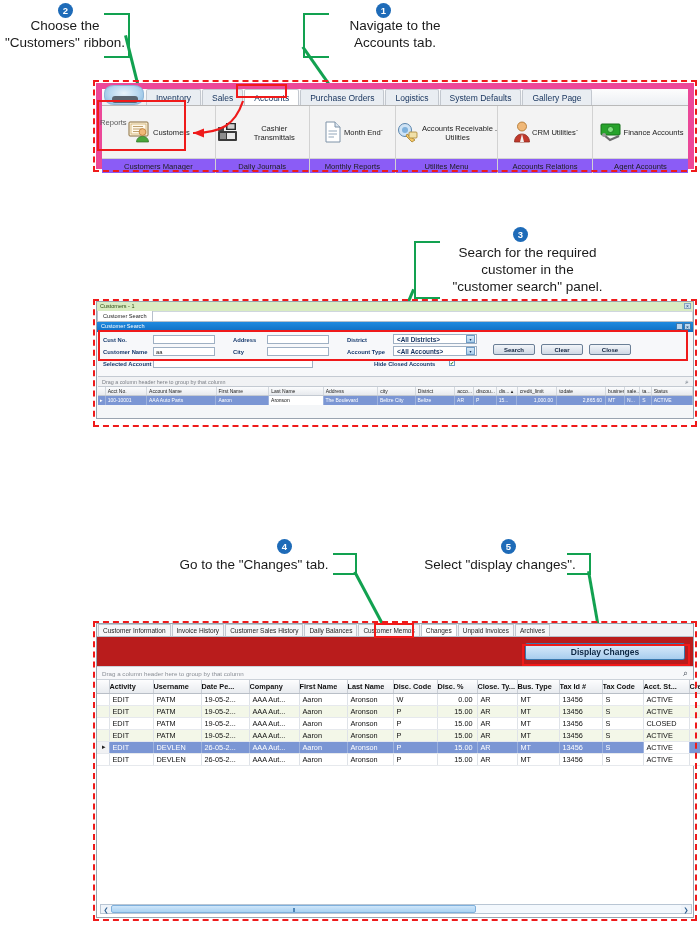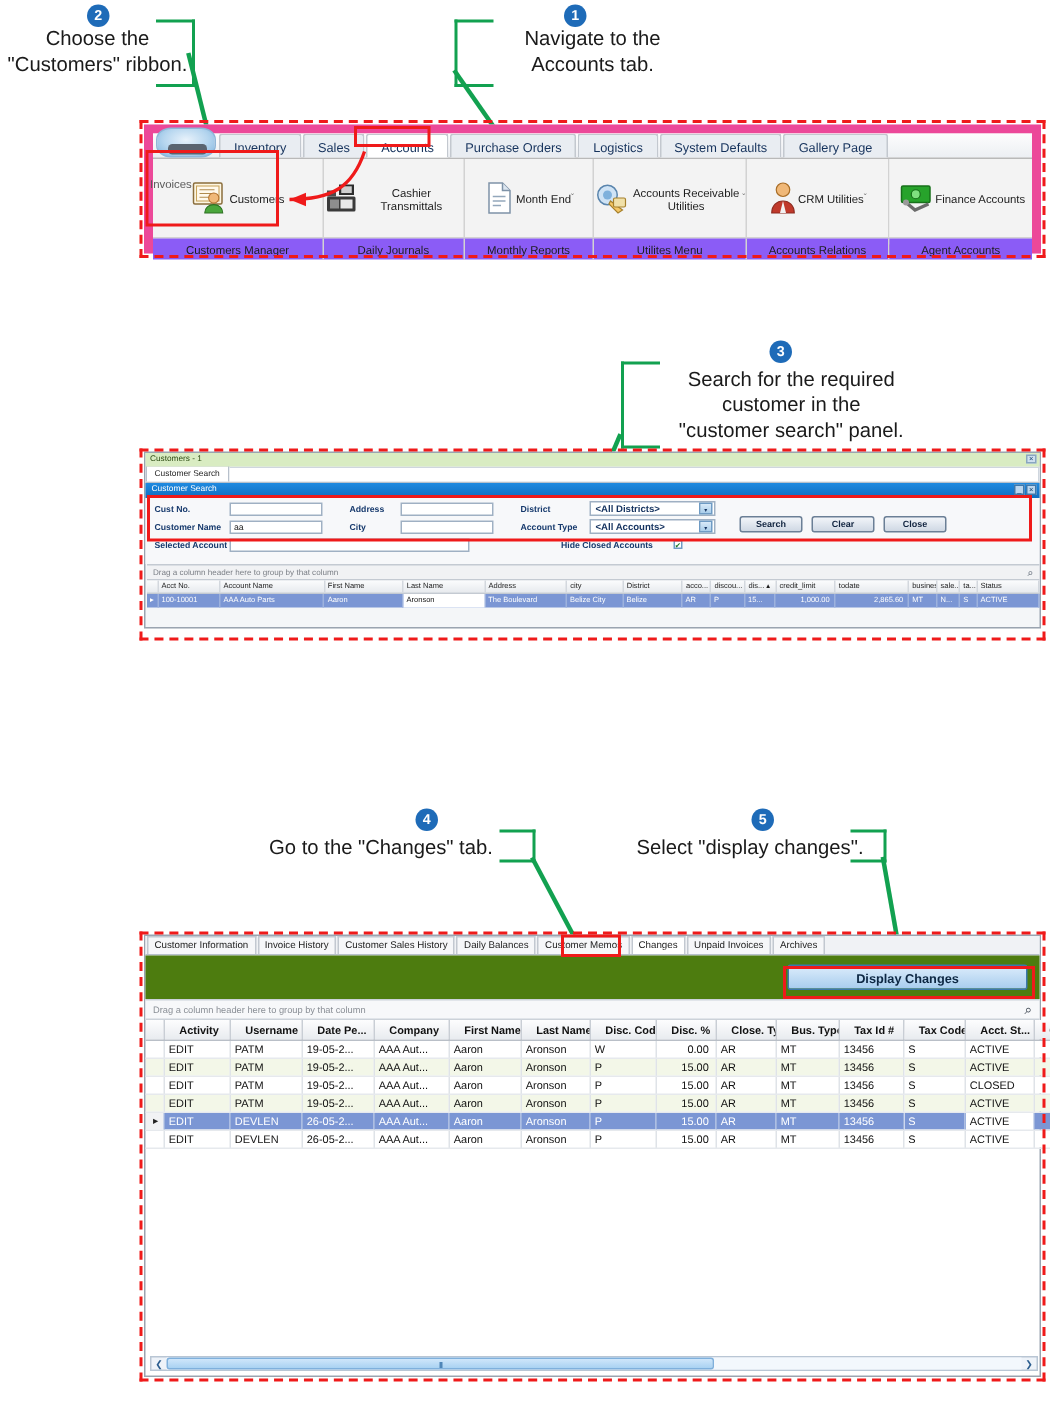--- a/index.html
+++ b/index.html
@@ -103,34 +103,34 @@
   .cs-row div.sel-white { background:#ffffff; color:#111; }
   .cs-row div.num { text-align:right; padding-right:3px; }
 
   
   .chwin { position: absolute; left: 96px; top: 623px; width: 598px; height: 295px;
            background: #ffffff; border: 1px solid #9aa4b0; }
   .ch-tabrow { height: 13px; background:#f0f2f5; border-bottom:1px solid #b7c0cb; display:flex; align-items:flex-end; padding-left:1px;}
   .ch-tab { font-size: 6.5px; color:#1d1d1d; background:#f6f7f9; border:1px solid #c2c8d0;
             border-bottom:none; padding: 1px 4px; height: 12px; line-height: 10px; margin-right:1px; white-space:nowrap;}
   .ch-tab.active { background:#ffffff; }
-  .ch-toolbar { position:relative; height: 29px; background:#4d7c0f; }
+  .ch-toolbar { position:relative; height: 29px; background:#b91c1c; }
   .dispbtn { position:absolute; right:8px; top:6px; width:160px; height:17px;
              background:linear-gradient(#dcecfb,#a8cdee); border:1px solid #3b78ad; border-radius:2px;
              font-size:8.5px; font-weight:bold; color:#0d2743;
              display:flex; align-items:center; justify-content:center; }
   .ch-groupbar { position:relative; height: 14px; background:#f7f8fa; border-top:1px solid #ccd2d9;
                  border-bottom:1px solid #ccd2d9; }
   .ch-groupbar .hint { font-size:6.2px; color:#8a8f96; padding:3px 0 0 5px; }
   .ch-groupbar .mag { position:absolute; right:5px; top:1px; font-size:9px; color:#39424e; }
 
   .ch-table { width: 100%; border-collapse: collapse; table-layout: fixed; }
   .ch-table th { font-size: 7.3px; font-weight: bold; color:#111; height:13px;
                  background:linear-gradient(#fdfdfe,#e8ebef); border-right:1px solid #c9ced5;
-                 border-bottom:1px solid #b9bfc7; text-align:left; padding-left:10px; white-space:nowrap; overflow:hidden;}
+                 border-bottom:1px solid #b9bfc7; text-align:left; padding-left:0; white-space:nowrap; overflow:hidden;}
   .ch-table td { font-size: 7.3px; color:#111; height:12px; border-right:1px solid #dfe3e8;
                  border-bottom:1px solid #e6e9ed; padding-left:3px; white-space:nowrap; overflow:hidden; }
   .ch-table tr.even td { background:#ffffff; }
   .ch-table tr.odd td { background:#f3f7e8; }
   .ch-table tr.selrow td { background:#7b96d4; color:#ffffff; border-right:1px solid #9db2dd; }
   .ch-table tr.selrow td.white { background:#ffffff; color:#111; }
   .ch-table td.num, .ch-table th.num { text-align:right; padding-right:4px; }
   .rowind { width: 10px; background:#f1f2f4; border-right:1px solid #c9ced5; }
   th.rowind { background:linear-gradient(#fdfdfe,#e8ebef); }
   tr.selrow td.rowind { background:#f1f2f4; color:#222; text-align:center; font-size:7px; }
@@ -260,21 +260,21 @@
 
     <div class="ribbon-foot">
       <div class="rfoot" style="width:116px;">Customers Manager</div>
       <div class="rfoot" style="width:96px;">Daily Journals</div>
       <div class="rfoot" style="width:88px;">Monthly Reports</div>
       <div class="rfoot" style="width:104px;">Utilites Menu</div>
       <div class="rfoot" style="width:97px;">Accounts Relations</div>
       <div class="rfoot" style="width:97px; border-right:none;">Agent Accounts</div>
     </div>
   </div>
-  <div class="ghost">Invoices</div>
+  <div class="ghost">Reports</div>
 
   <div class="dashbox" style="left:93px; top:80px; width:604px; height:92px;"></div>
   <div class="redbox" style="left:236px; top:84px; width:51px; height:14px;"></div>
   <div class="redbox" style="left:97px; top:100px; width:89px; height:51px;"></div>
 
   <svg style="position:absolute; left:93px; top:95px; width:200px; height:55px;">
     <path d="M150 6 C 142 30, 128 38, 100 38" fill="none" stroke="#ef1a1a" stroke-width="2.2"></path>
     <path d="M100 38 l 11 -4.5 l 0 9 z" fill="#ef1a1a"></path>
   </svg>
 

